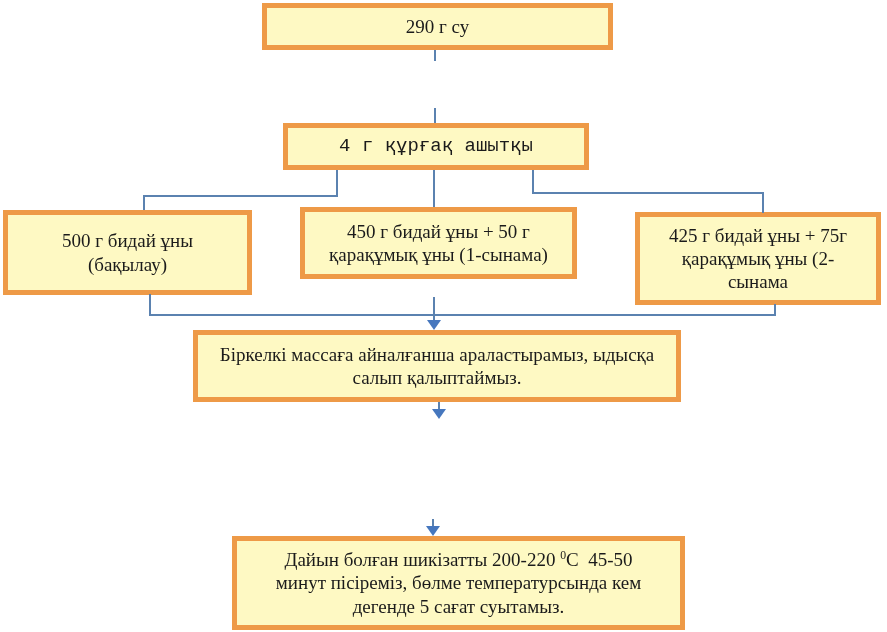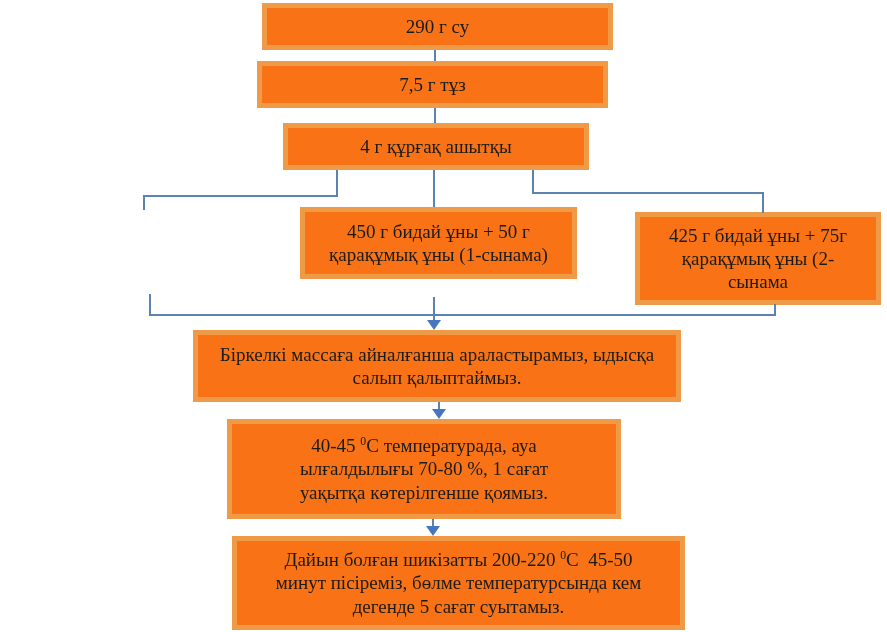--- a/index.html
+++ b/index.html
@@ -14,21 +14,21 @@
     width:887px;height:632px;
     background:#ffffff;
     overflow:hidden;
     font-family:"Liberation Serif","DejaVu Serif",serif;
     color:var(--ink);
   }
   .box{
     position:absolute;
     box-sizing:border-box;
     border:5px solid var(--orange);
-    background:#f97316;
+    background:#fef9c3;
     display:flex;
     align-items:center;
     justify-content:center;
     text-align:center;
     font-size:19px;
     line-height:1.22;
   }
   .bt{white-space:pre-wrap;}
   .bt sup{font-size:0.62em;vertical-align:super;line-height:0;}
   .ln{position:absolute;background:var(--line);}
@@ -37,55 +37,52 @@
   .ah{
     position:absolute;
     width:0;height:0;
     border-left:7px solid transparent;
     border-right:7px solid transparent;
     border-top:10px solid var(--arrow);
   }
   
   #bx-water  {left:262px; top:3px;   width:351px; height:47px;}
   #bx-salt   {left:257px; top:61px;  width:351px; height:47px;}
-  #bx-yeast  {left:283px; top:123px; width:306px; height:47px;}
+  #bx-yeast  {left:283px; top:123px; width:306px; height:47px;font-family:Liberation Mono, monospace;}
   #bx-control{left:3px;   top:210px; width:249px; height:85px; padding:0 20px;}
   #bx-sample1{left:300px; top:207px; width:277px; height:72px; padding:0 24px;}
   #bx-sample2{left:635px; top:212px; width:246px; height:93px; padding:0 18px;}
   #bx-mix    {left:193px; top:330px; width:488px; height:72px; padding:0 12px;}
   #bx-proof  {left:227px; top:419px; width:394px; height:100px; padding:0 40px;}
   #bx-bake   {left:205px; top:536px; width:453px; height:94px; padding:0 20px;margin-left:27px;}
 </style>
 </head>
 <body>
 
 <div class="canvas">
 
   <div class="box" id="bx-water">
     <span class="bt">290 г су</span>
   </div>
-  <div class="box" id="bx-salt">
-    <span class="bt">7,5 г тұз</span>
-  </div>
   <div class="box" id="bx-yeast">
     <span class="bt">4 г құрғақ ашытқы</span>
   </div>
 
+  <div class="box" id="bx-control">
+    <span class="bt">500 г бидай ұны (бақылау)</span>
+  </div>
   <div class="box" id="bx-sample1">
     <span class="bt">450 г бидай ұны + 50 г қарақұмық ұны (1-сынама)</span>
   </div>
   <div class="box" id="bx-sample2">
     <span class="bt">425 г бидай ұны + 75г қарақұмық ұны (2-сынама</span>
   </div>
 
   <div class="box" id="bx-mix">
     <span class="bt">Біркелкі массаға айналғанша араластырамыз, ыдысқа салып қалыптаймыз.</span>
-  </div>
-  <div class="box" id="bx-proof">
-    <span class="bt"><span>40-45 </span><sup>0</sup><span>С температурада, ауа ылғалдылығы 70-80 %, 1 сағат уақытқа көтерілгенше қоямыз.</span></span>
   </div>
   <div class="box" id="bx-bake">
     <span class="bt"><span>Дайын болған шикізатты 200-220 </span><sup>0</sup><span>С  45-50 минут пісіреміз, бөлме температурсында кем дегенде 5 сағат суытамыз.</span></span>
   </div>
 
   <div class="ln v" style="left:434px;top:50px;height:11px"></div>
   <div class="ln v" style="left:434px;top:108px;height:15px"></div>
 
   <div class="ln v" style="left:336px;top:170px;height:27px"></div>
   <div class="ln v" style="left:433px;top:170px;height:37px"></div>

